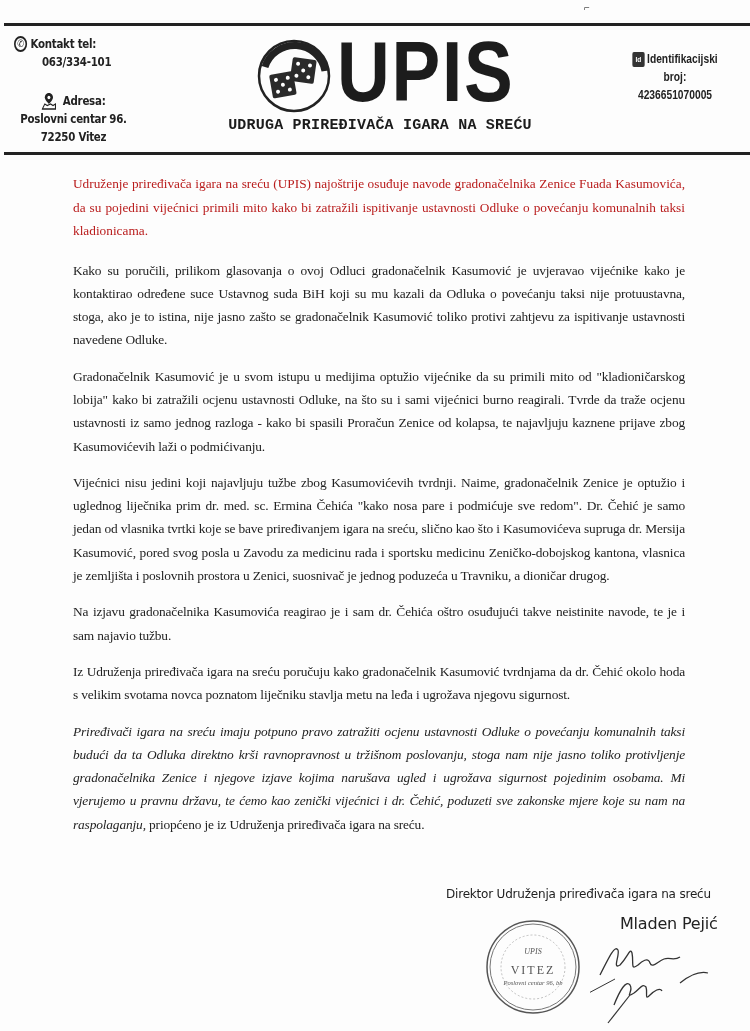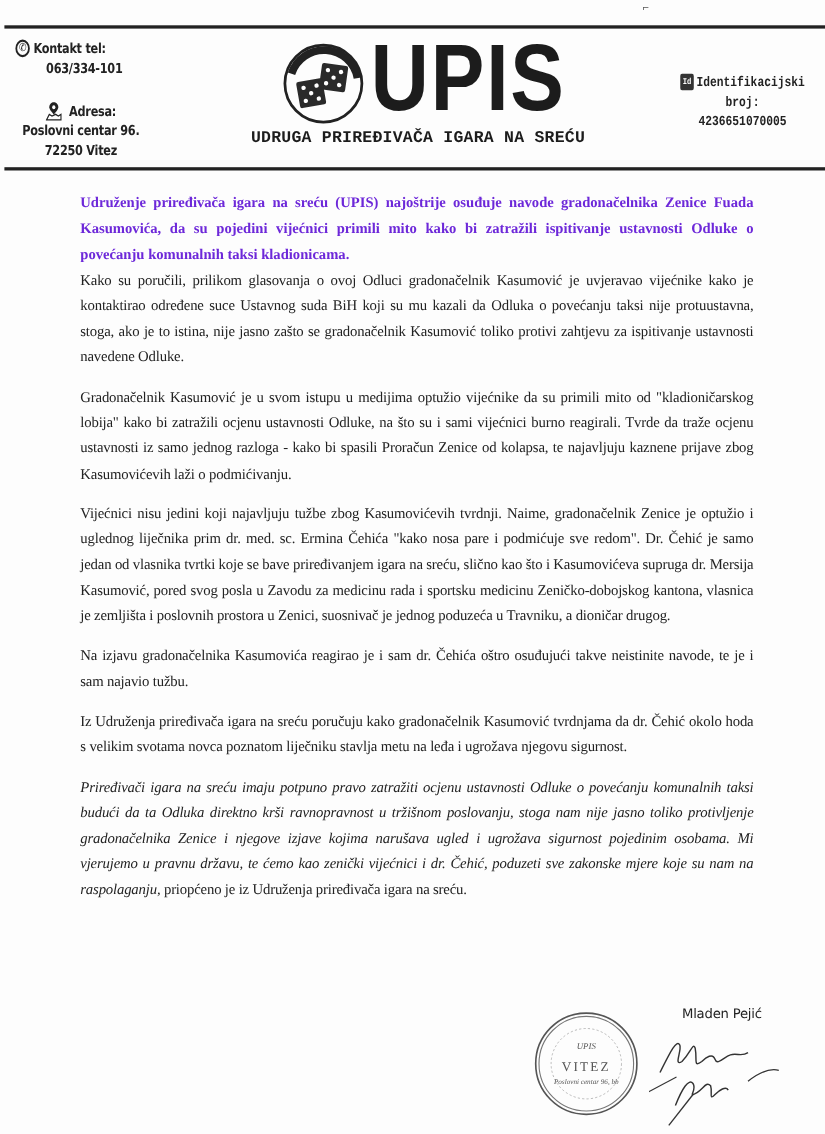--- a/index.html
+++ b/index.html
@@ -20,33 +20,33 @@
     .address { position: absolute; left: 12px; top: 92px; font-family: "DejaVu Sans", sans-serif; font-weight: bold; font-size: 12.5px; line-height: 18px; color: #222; letter-spacing: -0.3px; text-align: center; width: 150px; transform: scaleX(0.82); transform-origin: left top; }
     .address .label-row { display: flex; align-items: center; justify-content: center; gap: 8px; }
     .map-icon { width: 18px; height: 18px; position: relative; display: inline-block; }
 
     
     .logo { position: absolute; left: 255px; top: 37px; width: 78px; height: 78px; }
     .brand { position: absolute; left: 337px; top: 28px; font-family: "Liberation Sans", sans-serif; font-weight: bold; font-size: 86px; line-height: 86px; letter-spacing: 2px; color: #1c1c1c; transform: scaleX(0.85); transform-origin: left top; }
     .subtitle { position: absolute; left: 220px; top: 117px; width: 320px; text-align: center; font-family: Liberation Mono, monospace; font-weight: bold; font-size: 15px; letter-spacing: 0.2px; color: #1c1c1c; }
 
     
-    .ident { position: absolute; left: 600px; top: 66px; width: 150px; font-family: Liberation Mono, monospace; font-weight: bold; font-size: 12.5px; line-height: 18px; color: #222; text-align: center; }
+    .ident { position: absolute; left: 600px; top: 50px; width: 150px; font-family: Liberation Sans, sans-serif; font-weight: bold; font-size: 12.5px; line-height: 18px; color: #222; text-align: center; }
     .ident .inner { transform: scaleX(0.82); transform-origin: center top; }
     .id-icon { display: inline-block; width: 15px; height: 15px; background: #333; color: #fff; font-size: 8px; line-height: 15px; text-align: center; border-radius: 2px; vertical-align: middle; margin-right: 3px; font-weight: bold; }
 
     
     .body { position: absolute; left: 73px; top: 172px; width: 612px; }
-    .lead { font-family: "Liberation Serif", serif; font-weight: bold; font-size: 13.3px; line-height: 23.5px; text-align: justify; color: #6d28d9; }
+    .lead { font-family: "Liberation Serif", serif; font-weight: normal; font-size: 13.3px; line-height: 23.5px; text-align: justify; color: #b91c1c; margin-bottom: 16px; }
     .para { font-family: Liberation Serif, serif; font-size: 13.4px; line-height: 23.3px; text-align: justify; color: #222; margin-bottom: 13px; letter-spacing: -0.15px; }
     .para.italic .it { font-style: italic; }
 
     
     .sig-title { position: absolute; left: 446px; top: 887px; font-family: "DejaVu Sans", sans-serif; font-size: 12px; color: #222; letter-spacing: -0.2px; }
-    .sig-name { position: absolute; left: 620px; top: 914px; font-family: "DejaVu Sans", sans-serif; font-size: 12px; color: #222; letter-spacing: -0.2px; }
+    .sig-name { position: absolute; left: 620px; top: 914px; font-family: "DejaVu Sans", sans-serif; font-size: 16px; color: #222; letter-spacing: -0.2px; }
     .stamp { position: absolute; left: 484px; top: 918px; width: 98px; height: 98px; }
     .signature { position: absolute; left: 590px; top: 935px; width: 140px; height: 92px; }
     .corner-mark { position: absolute; left: 584px; top: 2px; font-size: 10px; color: #555; }
   </style>
 </head>
 <body>
 
 <div class="page">
 
   <div class="corner-mark">⌐</div>
@@ -116,20 +116,21 @@
   <div class="body">
     <p class="lead">Udruženje priređivača igara na sreću (UPIS) najoštrije osuđuje navode gradonačelnika Zenice Fuada Kasumovića, da su pojedini vijećnici primili mito kako bi zatražili ispitivanje ustavnosti Odluke o povećanju komunalnih taksi kladionicama.</p>
     <p class="para">Kako su poručili, prilikom glasovanja o ovoj Odluci gradonačelnik Kasumović je uvjeravao vijećnike kako je kontaktirao određene suce Ustavnog suda BiH koji su mu kazali da Odluka o povećanju taksi nije protuustavna, stoga, ako je to istina, nije jasno zašto se gradonačelnik Kasumović toliko protivi zahtjevu za ispitivanje ustavnosti navedene Odluke.</p>
     <p class="para">Gradonačelnik Kasumović je u svom istupu u medijima optužio vijećnike da su primili mito od "kladioničarskog lobija" kako bi zatražili ocjenu ustavnosti Odluke, na što su i sami vijećnici burno reagirali. Tvrde da traže ocjenu ustavnosti iz samo jednog razloga - kako bi spasili Proračun Zenice od kolapsa, te najavljuju kaznene prijave zbog Kasumovićevih laži o podmićivanju.</p>
     <p class="para">Vijećnici nisu jedini koji najavljuju tužbe zbog Kasumovićevih tvrdnji. Naime, gradonačelnik Zenice je optužio i uglednog liječnika prim dr. med. sc. Ermina Čehića "kako nosa pare i podmićuje sve redom". Dr. Čehić je samo jedan od vlasnika tvrtki koje se bave priređivanjem igara na sreću, slično kao što i Kasumovićeva supruga dr. Mersija Kasumović, pored svog posla u Zavodu za medicinu rada i sportsku medicinu Zeničko-dobojskog kantona, vlasnica je zemljišta i poslovnih prostora u Zenici, suosnivač je jednog poduzeća u Travniku, a dioničar drugog.</p>
     <p class="para">Na izjavu gradonačelnika Kasumovića reagirao je i sam dr. Čehića oštro osuđujući takve neistinite navode, te je i sam najavio tužbu.</p>
     <p class="para">Iz Udruženja priređivača igara na sreću poručuju kako gradonačelnik Kasumović tvrdnjama da dr. Čehić okolo hoda s velikim svotama novca poznatom liječniku stavlja metu na leđa i ugrožava njegovu sigurnost.</p>
     <p class="para italic"><span class="it">Priređivači igara na sreću imaju potpuno pravo zatražiti ocjenu ustavnosti Odluke o povećanju komunalnih taksi budući da ta Odluka direktno krši ravnopravnost u tržišnom poslovanju, stoga nam nije jasno toliko protivljenje gradonačelnika Zenice i njegove izjave kojima narušava ugled i ugrožava sigurnost pojedinim osobama. Mi vjerujemo u pravnu državu, te ćemo kao zenički vijećnici i dr. Čehić, poduzeti sve zakonske mjere koje su nam na raspolaganju,</span><span> priopćeno je iz Udruženja priređivača igara na sreću.</span></p>
   </div>
 
+  <div class="sig-title">Direktor Udruženja priređivača igara na sreću</div>
   <div class="sig-name">Mladen Pejić</div>
 
   <div class="stamp">
     <svg width="98" height="98" viewBox="0 0 98 98">
       <circle cx="49" cy="49" r="46" fill="none" stroke="#555" stroke-width="1.5"></circle>
       <circle cx="49" cy="49" r="43" fill="none" stroke="#777" stroke-width="1"></circle>
       <circle cx="49" cy="49" r="32" fill="none" stroke="#999" stroke-width="0.6" stroke-dasharray="2 2"></circle>
       <text x="49" y="36" text-anchor="middle" font-family="Liberation Serif, serif" font-style="italic" font-size="8" fill="#555">UPIS</text>
       <text x="49" y="56" text-anchor="middle" font-family="Liberation Serif, serif" font-size="12" letter-spacing="2" fill="#555">VITEZ</text>
       <text x="49" y="67" text-anchor="middle" font-family="Liberation Serif, serif" font-style="italic" font-size="6.5" fill="#555">Poslovni centar 96, bb</text>

